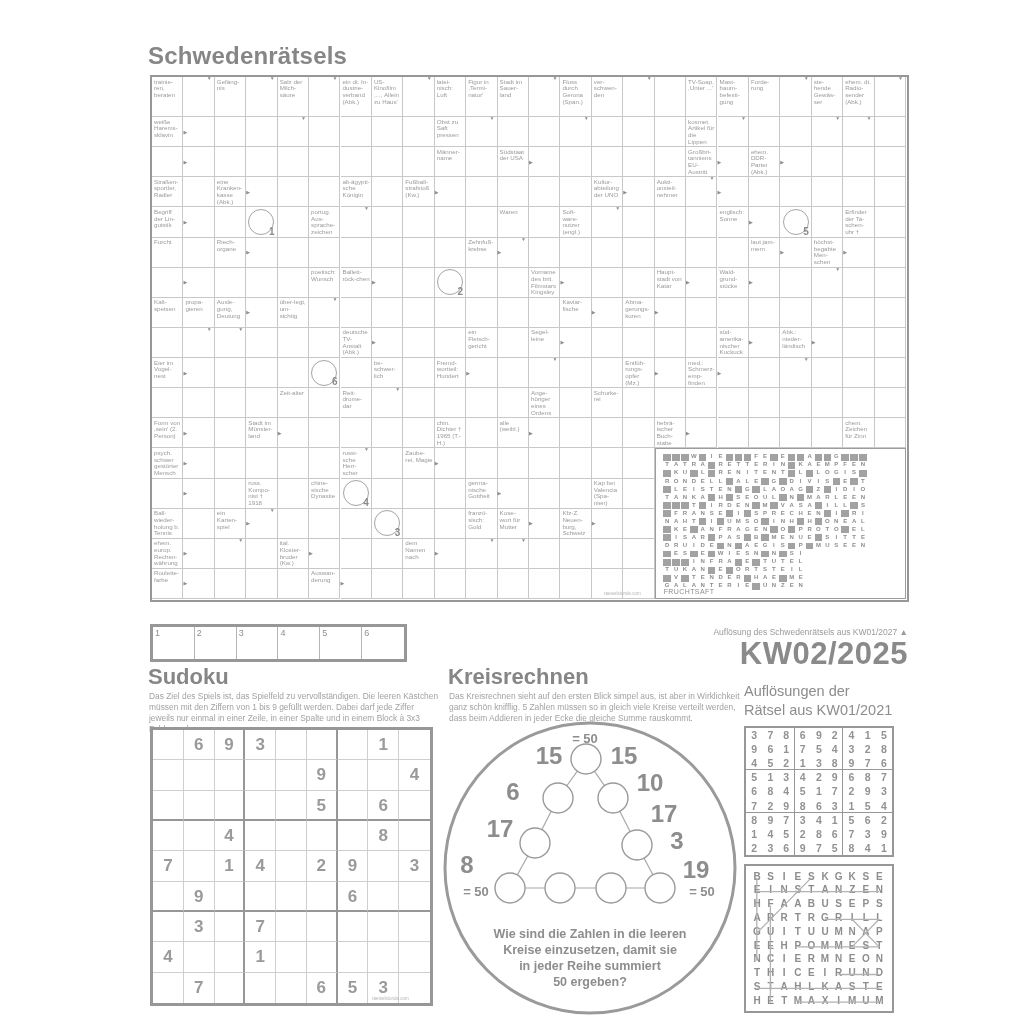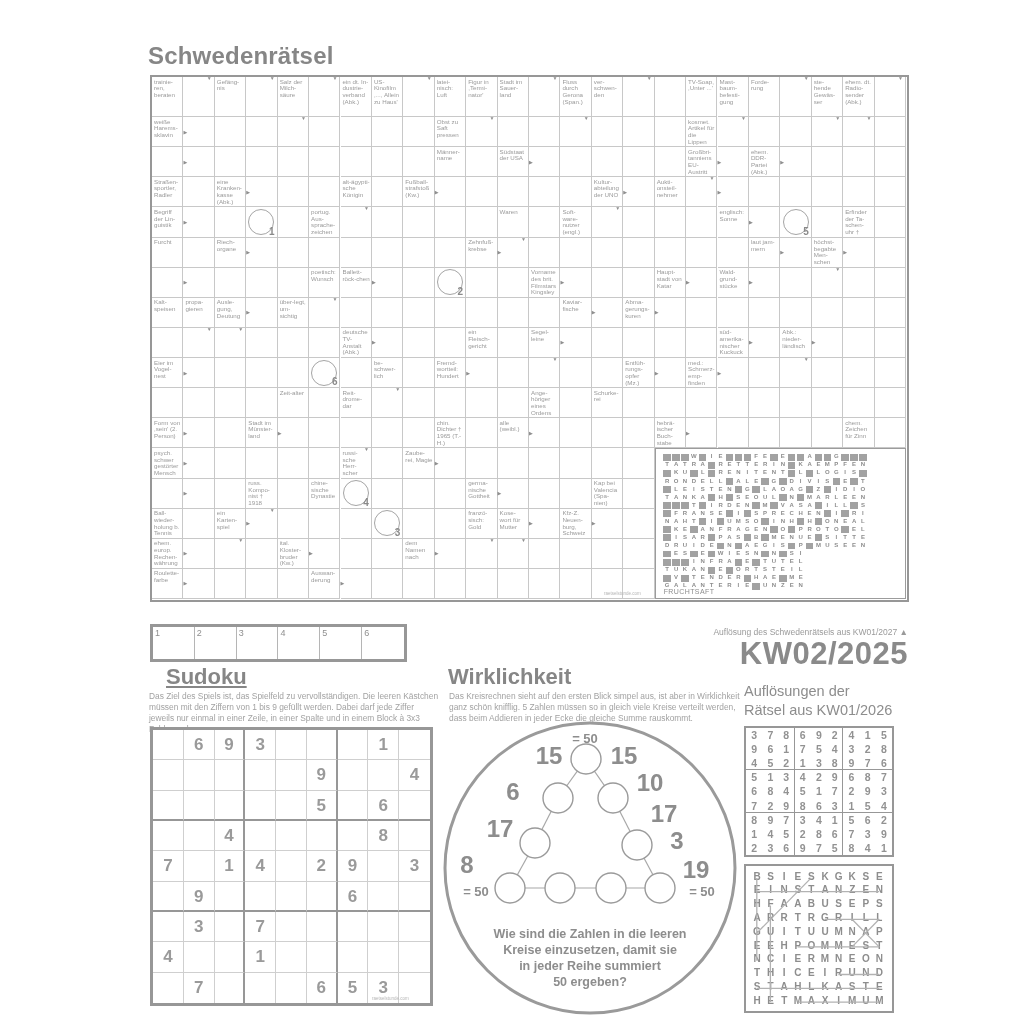--- a/index.html
+++ b/index.html
@@ -45,21 +45,21 @@
   .ssc{position:absolute;box-sizing:border-box;text-align:center;font-weight:bold;
       color:#929292;font-size:10.5px;}
   #ws{position:absolute;left:744px;top:864px;width:150px;height:149px;
       border:2.5px solid #979797;box-sizing:border-box;background:#fff;}
   .wl{position:absolute;width:14px;text-align:center;font-size:10px;font-weight:bold;color:#8d8d8d;}
   svg text{fill:#8d8d8d;font-family:"Liberation Sans",sans-serif;}
 </style>
 </head>
 <body>
 
-<div class="abs h1" style="left:148px;top:42px;">Schwedenrätsel</div>
+<div class="abs h1" style="left:148px;top:42px;">Schwedenrätsels</div>
 
 <div id="xw">
     <div class="xc clue" style="left: 0px; top: 0px; width: 31.4167px; height: 40px;">trainie-ren, beraten</div>
     <div class="xc" style="left: 31.4167px; top: 0px; width: 31.4167px; height: 40px;">
       <span class="ard">▼</span>
     </div>
     <div class="xc clue" style="left: 62.8333px; top: 0px; width: 31.4167px; height: 40px;">Gefäng-nis</div>
     <div class="xc" style="left: 94.25px; top: 0px; width: 31.4167px; height: 40px;">
       <span class="ard">▼</span>
     </div>
@@ -970,21 +970,21 @@
       <span>5</span>
     </div>
     <div class="scell" style="left: 209.167px; width: 41.8333px; border-right: none;">
       <span>6</span>
     </div>
   </div>
 
 <div class="abs note" style="left:500px;top:627px;width:408px;text-align:right;">Auflösung des Schwedenrätsels aus KW01/2027 ▲</div>
 <div class="abs kw" style="left:600px;top:636px;width:308px;text-align:right;">KW02/2025</div>
 
-<div class="abs h2" style="left:166px;top:664px;text-decoration:underline;">Sudoku</div>
+<div class="abs h2" style="left:148px;top:664px;">Sudoku</div>
 <div class="abs desc" style="left:149px;top:691px;width:292px;">Das Ziel des Spiels ist, das Spielfeld zu vervollständigen. Die leeren Kästchen müssen mit den Ziffern von 1 bis 9 gefüllt werden. Dabei darf jede Ziffer jeweils nur einmal in einer Zeile, in einer Spalte und in einem Block à 3x3 Felder vorkommen.</div>
 <div id="sud">
     <div class="sc" style="left: 0px; top: 0px; width: 30.7778px; height: 30.3333px; line-height: 30.3333px; border-right: 1px solid rgb(207, 207, 207); border-bottom: 1px solid rgb(207, 207, 207);"></div>
     <div class="sc" style="left: 30.7778px; top: 0px; width: 30.7778px; height: 30.3333px; line-height: 30.3333px; border-right: 1px solid rgb(207, 207, 207); border-bottom: 1px solid rgb(207, 207, 207);">6</div>
     <div class="sc" style="left: 61.5556px; top: 0px; width: 30.7778px; height: 30.3333px; line-height: 30.3333px; border-right: 2.5px solid rgb(151, 151, 151); border-bottom: 1px solid rgb(207, 207, 207);">9</div>
     <div class="sc" style="left: 92.3333px; top: 0px; width: 30.7778px; height: 30.3333px; line-height: 30.3333px; border-right: 1px solid rgb(207, 207, 207); border-bottom: 1px solid rgb(207, 207, 207);">3</div>
     <div class="sc" style="left: 123.111px; top: 0px; width: 30.7778px; height: 30.3333px; line-height: 30.3333px; border-right: 1px solid rgb(207, 207, 207); border-bottom: 1px solid rgb(207, 207, 207);"></div>
     <div class="sc" style="left: 153.889px; top: 0px; width: 30.7778px; height: 30.3333px; line-height: 30.3333px; border-right: 2.5px solid rgb(151, 151, 151); border-bottom: 1px solid rgb(207, 207, 207);"></div>
     <div class="sc" style="left: 184.667px; top: 0px; width: 30.7778px; height: 30.3333px; line-height: 30.3333px; border-right: 1px solid rgb(207, 207, 207); border-bottom: 1px solid rgb(207, 207, 207);"></div>
     <div class="sc" style="left: 215.444px; top: 0px; width: 30.7778px; height: 30.3333px; line-height: 30.3333px; border-right: 1px solid rgb(207, 207, 207); border-bottom: 1px solid rgb(207, 207, 207);">1</div>
@@ -1057,21 +1057,21 @@
     <div class="sc" style="left: 61.5556px; top: 242.667px; width: 30.7778px; height: 30.3333px; line-height: 30.3333px; border-right: 2.5px solid rgb(151, 151, 151); border-bottom: none;"></div>
     <div class="sc" style="left: 92.3333px; top: 242.667px; width: 30.7778px; height: 30.3333px; line-height: 30.3333px; border-right: 1px solid rgb(207, 207, 207); border-bottom: none;"></div>
     <div class="sc" style="left: 123.111px; top: 242.667px; width: 30.7778px; height: 30.3333px; line-height: 30.3333px; border-right: 1px solid rgb(207, 207, 207); border-bottom: none;"></div>
     <div class="sc" style="left: 153.889px; top: 242.667px; width: 30.7778px; height: 30.3333px; line-height: 30.3333px; border-right: 2.5px solid rgb(151, 151, 151); border-bottom: none;">6</div>
     <div class="sc" style="left: 184.667px; top: 242.667px; width: 30.7778px; height: 30.3333px; line-height: 30.3333px; border-right: 1px solid rgb(207, 207, 207); border-bottom: none;">5</div>
     <div class="sc" style="left: 215.444px; top: 242.667px; width: 30.7778px; height: 30.3333px; line-height: 30.3333px; border-right: 1px solid rgb(207, 207, 207); border-bottom: none;">3</div>
     <div class="sc" style="left: 246.222px; top: 242.667px; width: 30.7778px; height: 30.3333px; line-height: 30.3333px; border-right: none; border-bottom: none;"></div>
   </div>
 <div class="wm" style="left:372px;top:996px;">raetselstunde.com</div>
 
-<div class="abs h2" style="left:448px;top:664px;">Wirklichkeit</div>
+<div class="abs h2" style="left:448px;top:664px;">Kreisrechnen</div>
 <div class="abs desc" style="left:449px;top:691px;width:302px;">Das Kreisrechnen sieht auf den ersten Blick simpel aus, ist aber in Wirklichkeit ganz schön knifflig. 5 Zahlen müssen so in gleich viele Kreise verteilt werden, dass beim Addieren in jeder Ecke die gleiche Summe rauskommt.</div>
 
 <svg class="abs" style="left:440px;top:716px;" width="300" height="304" viewBox="0 0 300 304">
   <circle cx="150" cy="152" r="145" fill="none" stroke="#9a9a9a" stroke-width="3"></circle>
   <g stroke="#a8a8a8" stroke-width="1.2">
     <line x1="146" y1="43" x2="118" y2="82"></line>
       <line x1="118" y1="82" x2="95" y2="127"></line>
       <line x1="95" y1="127" x2="70" y2="172"></line>
     <line x1="146" y1="43" x2="173" y2="82"></line>
       <line x1="173" y1="82" x2="197" y2="129"></line>
@@ -1104,21 +1104,21 @@
   <g font-size="12.5" font-weight="bold" text-anchor="middle">
     <text x="150" y="222">Wie sind die Zahlen in die leeren</text>
     <text x="150" y="238">Kreise einzusetzen, damit sie</text>
     <text x="150" y="254">in jeder Reihe summiert</text>
     <text x="150" y="270">50 ergeben?</text>
   </g>
 </svg>
 
 <div class="abs solhead" style="left:744px;top:682px;">
   <div>Auflösungen der</div>
-  <div>Rätsel aus KW01/2026</div>
+  <div>Rätsel aus KW01/2021</div>
 </div>
 <div id="ssud">
     <div class="ssc" style="left: 0px; top: 0px; width: 16.2222px; height: 14.1111px; line-height: 14.1111px; border-right: none; border-bottom: none;">3</div>
     <div class="ssc" style="left: 16.2222px; top: 0px; width: 16.2222px; height: 14.1111px; line-height: 14.1111px; border-right: none; border-bottom: none;">7</div>
     <div class="ssc" style="left: 32.4444px; top: 0px; width: 16.2222px; height: 14.1111px; line-height: 14.1111px; border-right: 1.5px solid rgb(151, 151, 151); border-bottom: none;">8</div>
     <div class="ssc" style="left: 48.6667px; top: 0px; width: 16.2222px; height: 14.1111px; line-height: 14.1111px; border-right: none; border-bottom: none;">6</div>
     <div class="ssc" style="left: 64.8889px; top: 0px; width: 16.2222px; height: 14.1111px; line-height: 14.1111px; border-right: none; border-bottom: none;">9</div>
     <div class="ssc" style="left: 81.1111px; top: 0px; width: 16.2222px; height: 14.1111px; line-height: 14.1111px; border-right: 1.5px solid rgb(151, 151, 151); border-bottom: none;">2</div>
     <div class="ssc" style="left: 97.3333px; top: 0px; width: 16.2222px; height: 14.1111px; line-height: 14.1111px; border-right: none; border-bottom: none;">4</div>
     <div class="ssc" style="left: 113.556px; top: 0px; width: 16.2222px; height: 14.1111px; line-height: 14.1111px; border-right: none; border-bottom: none;">1</div>

